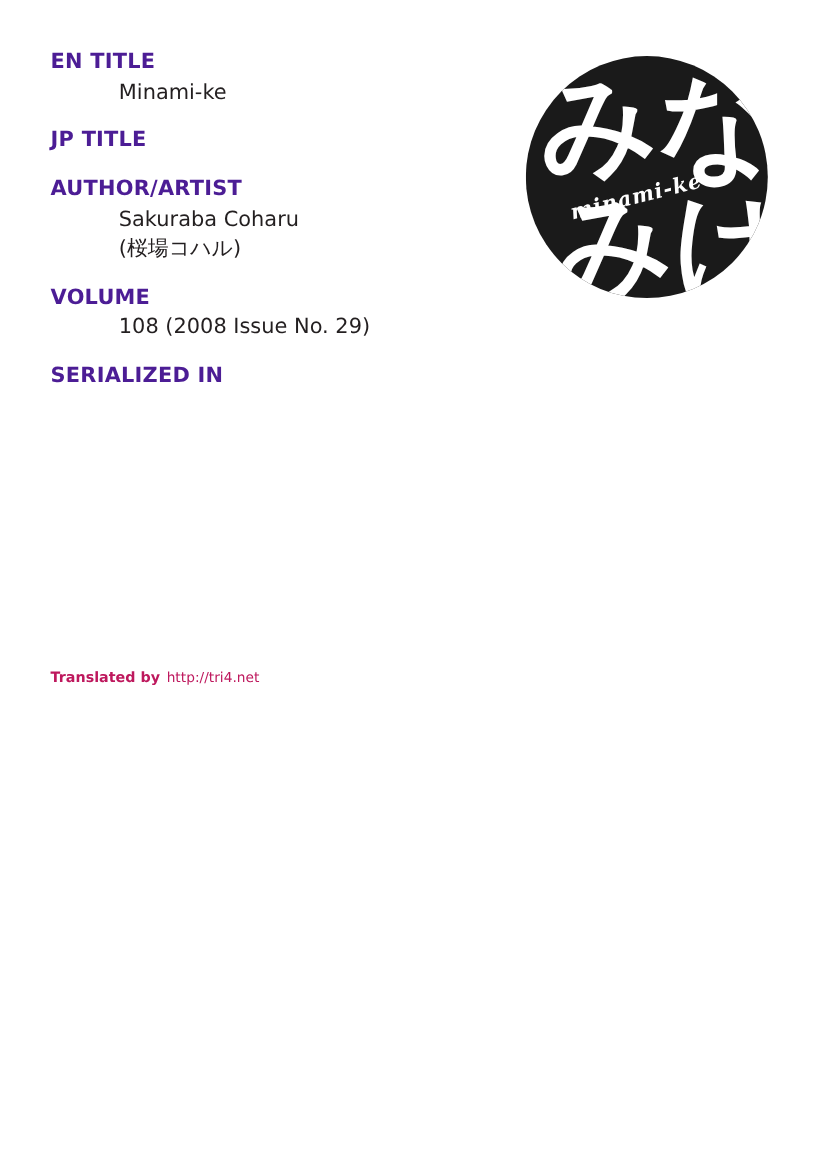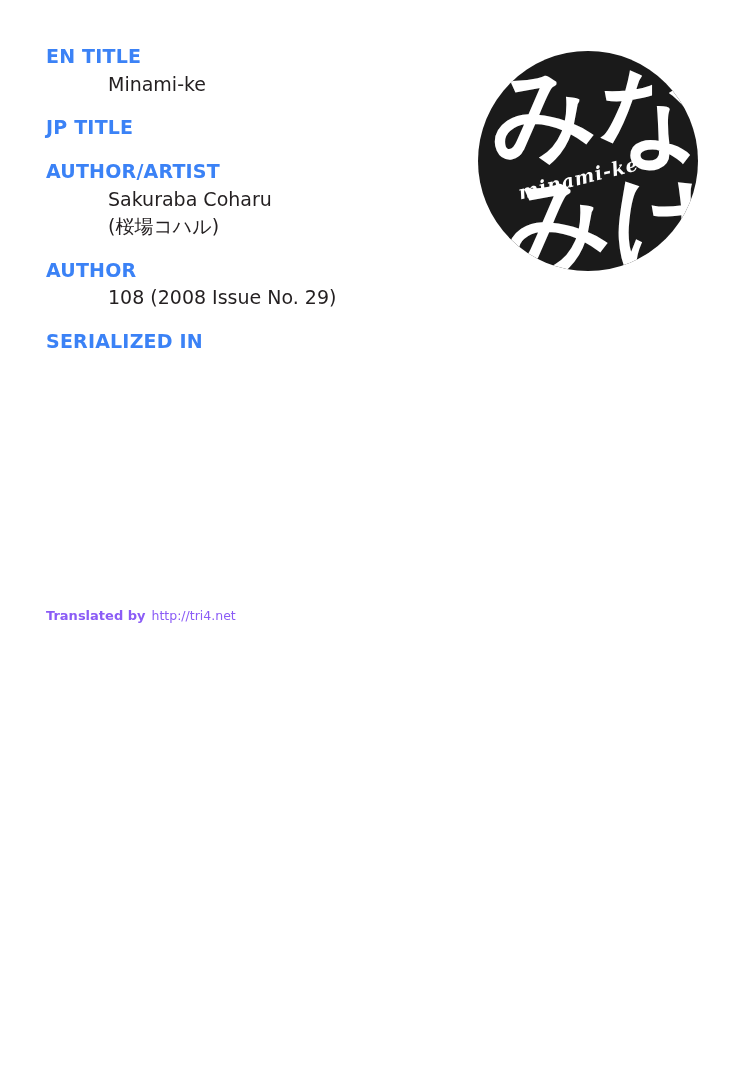--- a/index.html
+++ b/index.html
@@ -22,37 +22,37 @@
     left: 46px;
     top: 44px;
     width: 430px;
   }
   .field {
     margin-bottom: 18px;
   }
   .field-label {
     font-weight: bold;
     font-size: 19px;
-    color: #3b82f6;
+    color: #4c1d95;
     letter-spacing: 0.2px;
     line-height: 1.35;
   }
   .field-value {
     font-size: 19px;
     color: #231f20;
     padding-left: 62px;
     line-height: 1.35;
     margin-top: 2px;
   }
   .credit {
     position: absolute;
     left: 46px;
     top: 608px;
     font-size: 13px;
-    color: #8b5cf6;
+    color: #be185d;
     text-align: right;
   }
   .credit .credit-label {
     font-weight: bold;
   }
   .credit .credit-url {
     font-weight: normal;
     margin-left: 6px;
     font-size: 12.5px;
   }
@@ -84,21 +84,21 @@
     </div>
 
     <div class="field">
       <div class="field-label">AUTHOR/ARTIST</div>
       <div class="field-value">Sakuraba Coharu</div>
       <div class="field-value">(桜場コハル)</div>
     </div>
 
 
     <div class="field">
-      <div class="field-label">AUTHOR</div>
+      <div class="field-label">VOLUME</div>
       <div class="field-value">108 (2008 Issue No. 29)</div>
     </div>
 
     <div class="field">
       <div class="field-label">SERIALIZED IN</div>
     </div>
 
   </div>
 
   <div class="credit">

